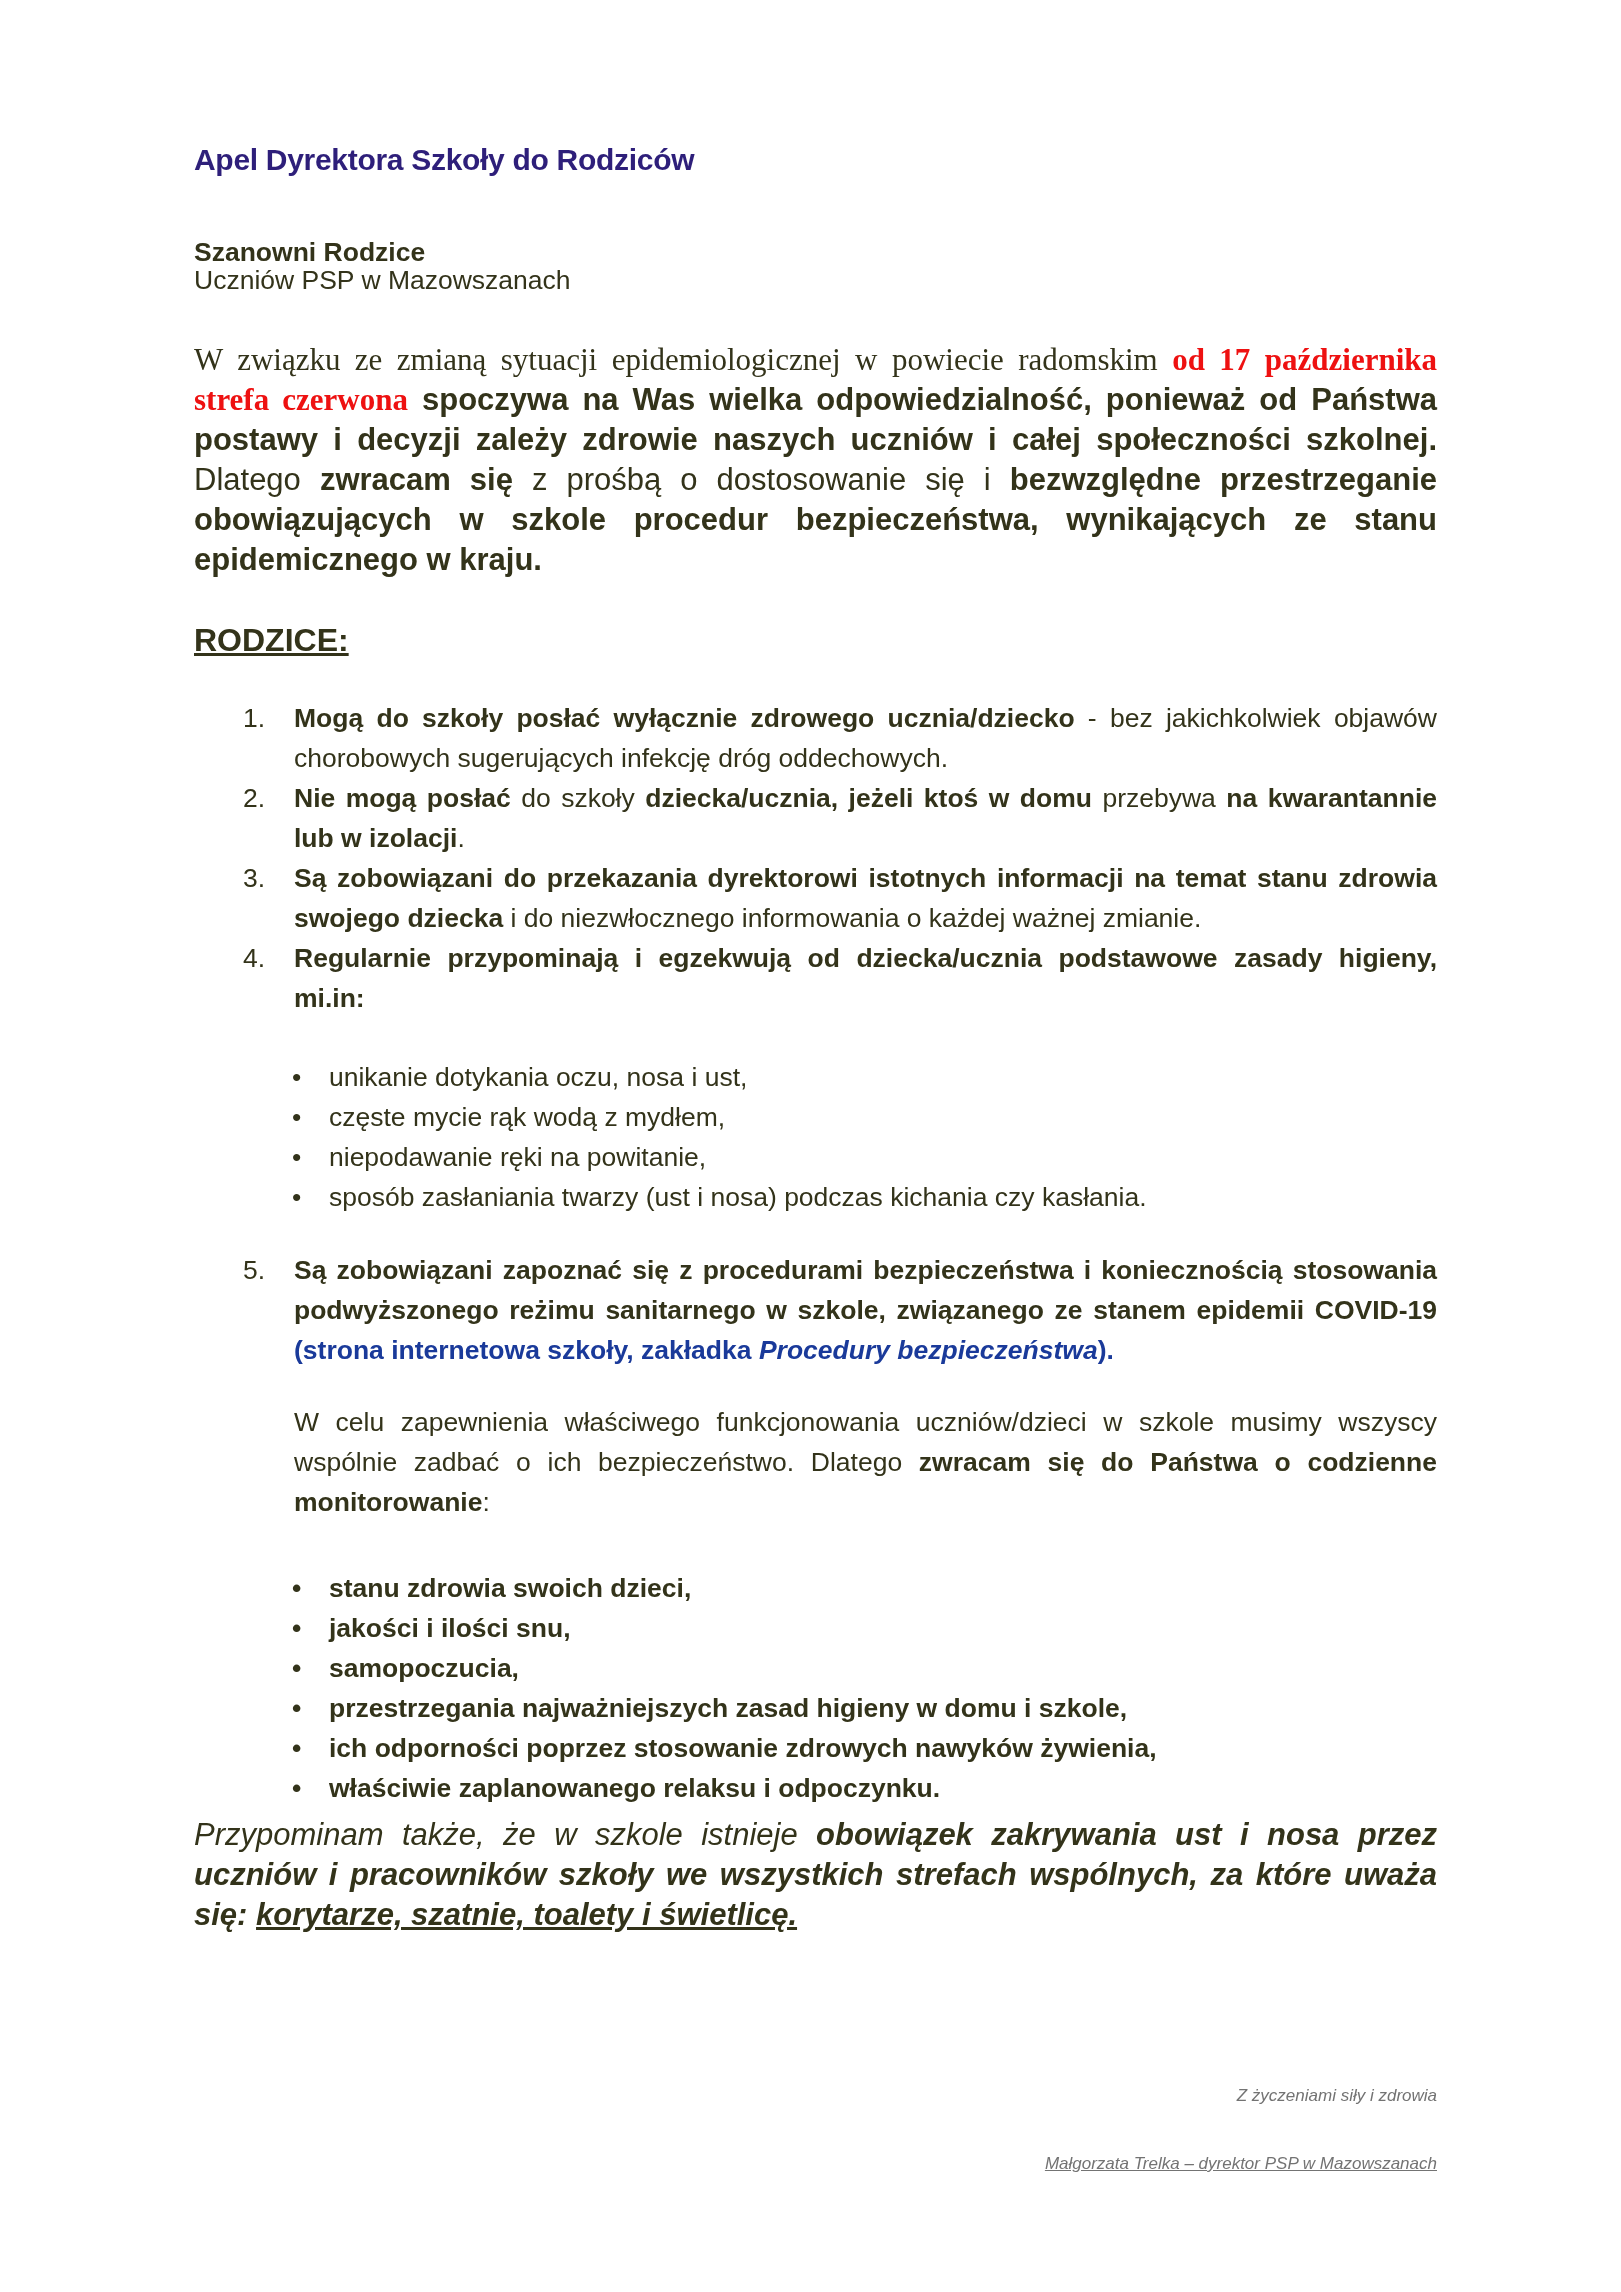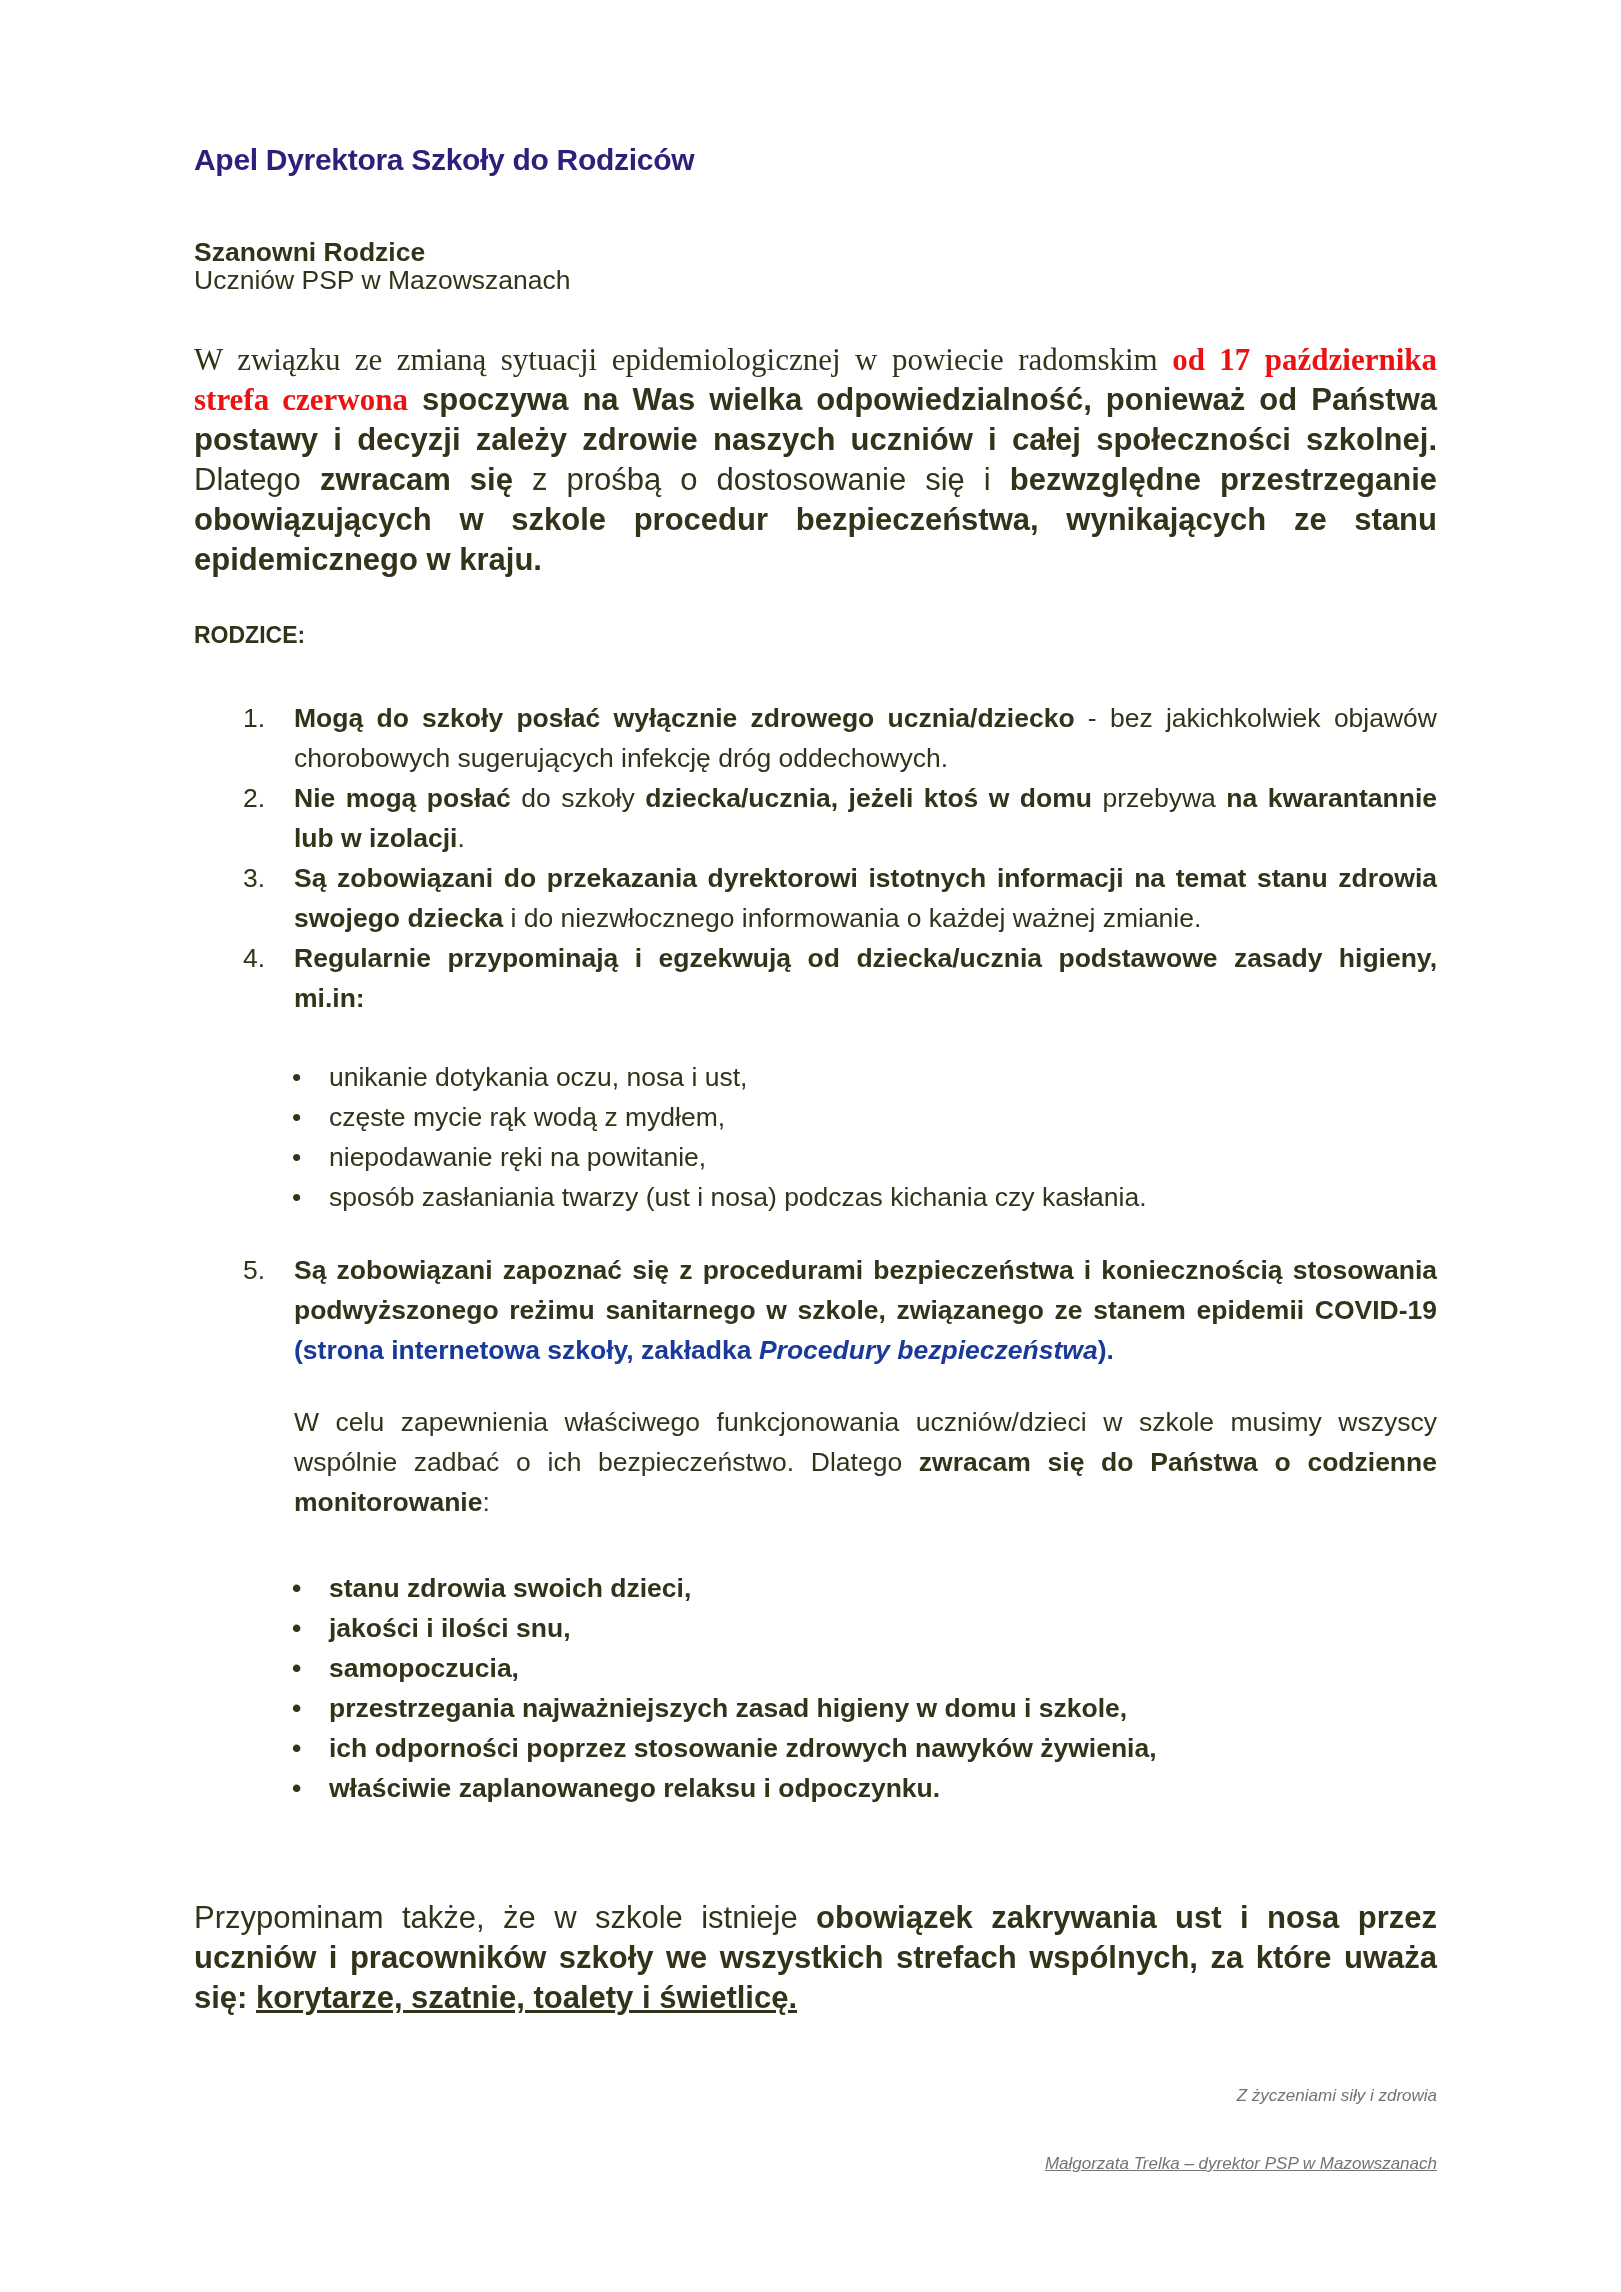--- a/index.html
+++ b/index.html
@@ -19,42 +19,42 @@
       text-align: justify; color: #33331a;
     }
     .p1 { top: 340px; }
     .serif { font-family: "Liberation Serif", serif; }
     .red { color: #ee1111; font-weight: bold; font-family: "Liberation Serif", serif; }
     .b { font-weight: bold; }
     .blue { color: #1a3a9a; font-weight: bold; }
     .it { font-style: italic; }
     .u { text-decoration: underline; }
     .heading {
-      position: absolute; top: 622px; left: 0; font-size: 23px; font-weight: bold;
-      color: #33331a;
+      position: absolute; top: 622px; left: 0; font-size: 32px; font-weight: bold;
+      text-decoration: underline; color: #33331a;
     }
     ol.main {
       position: absolute; left: 49px; width: 1194px; margin: 0; padding: 0; list-style: none;
       font-size: 26.5px; line-height: 40px; color: #33331a;
     }
     ol.main li { position: relative; padding-left: 51px; text-align: justify; }
     ol.main li .num { position: absolute; left: 0; top: 0; }
     .ol1 { top: 698px; }
     .ol2 { top: 1250px; }
     ul.bul {
       position: absolute; left: 98px; margin: 0; padding: 0; list-style: none;
       font-size: 26.5px; line-height: 40px; color: #33331a;
     }
     ul.bul li { position: relative; padding-left: 37px; }
     ul.bul li .dot { position: absolute; left: 0; top: 0; }
     .ul1 { top: 1057px; }
     .ul2 { top: 1568px; }
     .ul2 li { font-weight: bold; }
     .p5 { position: absolute; top: 1402px; left: 100px; width: 1143px; font-size: 26.5px; line-height: 40px; text-align: justify; color: #33331a; }
-    .p-final { top: 1898px; }
+    .p-final { top: 1815px; font-style: italic; }
     .closing {
       position: absolute; right: 0; font-size: 17px; font-style: italic; color: #737373; text-align: right;
     }
     .c1 { top: 2086px; }
     .c2 { top: 2154px; text-decoration: underline; }
   </style>
 </head>
 <body>
 
 <div class="page">

